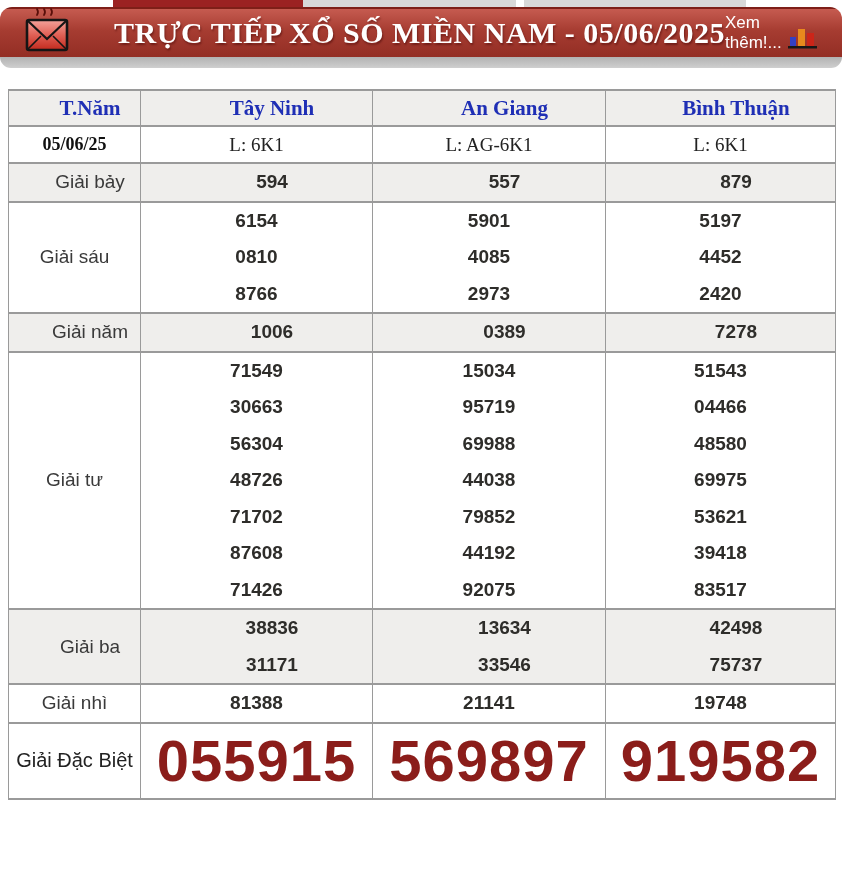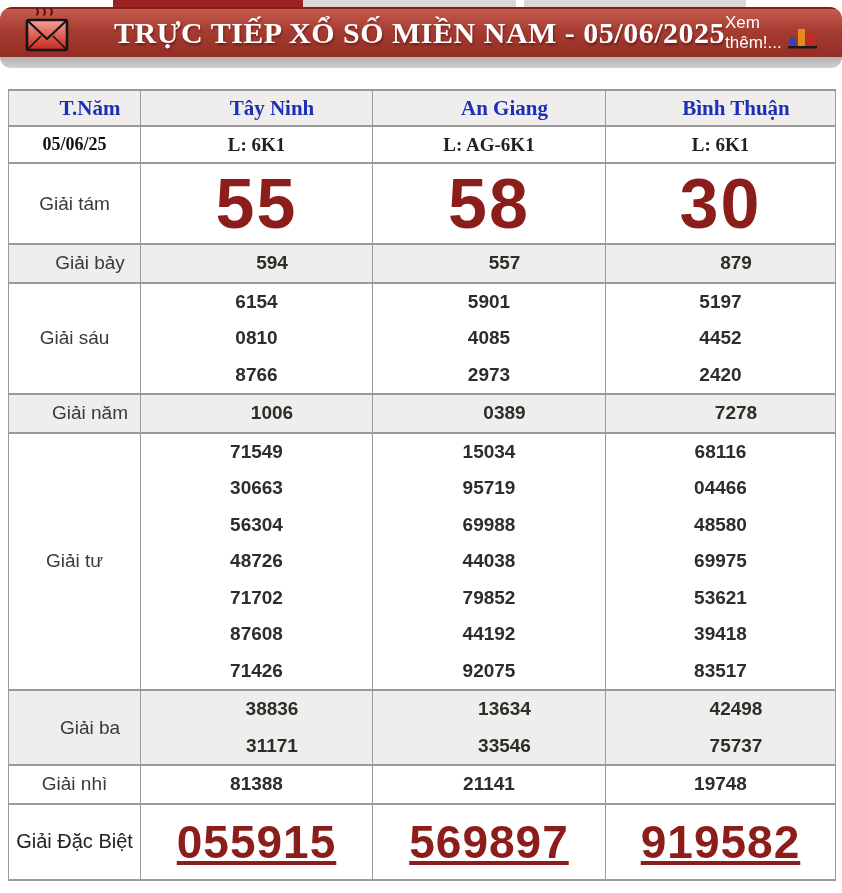--- a/index.html
+++ b/index.html
@@ -36,31 +36,31 @@
     margin:4px 8px 0 8px; width:827px; border-collapse:collapse; table-layout:fixed;
     background:#fff;
   }
   td, th { border:1px solid var(--border); border-top-width:2px; border-bottom-width:2px; text-align:center; vertical-align:middle; }
   tr.shade td, tr.shade th { background:var(--shade);padding-left:31px; }
   th.col-head {
     height:36px; font-family:"Liberation Serif", serif; font-size:21px;
     color:var(--blue); font-weight:bold; background:#f2f2f2; cursor:pointer;
   }
   td.date-cell { height:36px; font-family:"Liberation Serif", serif; font-weight:bold; font-size:18px; color:#111; }
-  td.code-cell { font-family:"Liberation Serif", serif; font-size:19px; color:#222; font-weight:bold; }
+  td.code-cell { font-family:"Liberation Serif", serif; font-size:19px; color:#222; font-weight:normal; }
   td.prize-label { font-size:19px; color:#3a3a3a; }
   td.nums { font-weight:bold; color:#2e2d2a; font-size:19px; }
   td.nums .ln { line-height:36.5px; }
   tr.r-normal td { height:37px; }
   tr.r-giant td { height:81px; }
   tr.r-giant td.nums { font-size:70px; color:var(--dark_red); letter-spacing:2px; }
   tr.r-giant td.nums .ln { line-height:78px; }
   tr.r-special td { height:76px; }
   tr.r-special td.prize-label { font-size:20px; color:#222; }
-  tr.r-special td.nums { font-size:46px; color:var(--dark_red); letter-spacing:1px;text-decoration:underline; }
+  tr.r-special td.nums { font-size:58px; color:var(--dark_red); letter-spacing:1px; }
   tr.r-special td.nums .ln { line-height:62px; }
 </style>
 </head>
 <body>
 
 <div class="top-strip">
   <div class="seg seg-darkred"></div>
   <div class="seg seg-gray1"></div>
   <div class="seg seg-gray2"></div>
 </div>
@@ -115,32 +115,20 @@
         <th class="col-head">Tây Ninh</th>
         <th class="col-head">An Giang</th>
         <th class="col-head">Bình Thuận</th>
       </tr>
       <tr class="r-normal">
         <td class="date-cell">05/06/25</td>
         <td class="code-cell">L: 6K1</td>
         <td class="code-cell">L: AG-6K1</td>
         <td class="code-cell">L: 6K1</td>
       </tr>
-      <tr class="r-giant">
-        <td class="prize-label">Giải tám</td>
-        <td class="nums">
-          <div class="ln">55</div>
-        </td>
-        <td class="nums">
-          <div class="ln">58</div>
-        </td>
-        <td class="nums">
-          <div class="ln">30</div>
-        </td>
-      </tr>
       <tr class="r-normal shade">
         <td class="prize-label">Giải bảy</td>
         <td class="nums">
           <div class="ln">594</div>
         </td>
         <td class="nums">
           <div class="ln">557</div>
         </td>
         <td class="nums">
           <div class="ln">879</div>
@@ -190,21 +178,21 @@
         <td class="nums">
           <div class="ln">15034</div>
           <div class="ln">95719</div>
           <div class="ln">69988</div>
           <div class="ln">44038</div>
           <div class="ln">79852</div>
           <div class="ln">44192</div>
           <div class="ln">92075</div>
         </td>
         <td class="nums">
-          <div class="ln">68116</div>
+          <div class="ln">51543</div>
           <div class="ln">04466</div>
           <div class="ln">48580</div>
           <div class="ln">69975</div>
           <div class="ln">53621</div>
           <div class="ln">39418</div>
           <div class="ln">83517</div>
         </td>
       </tr>
       <tr class="r-normal shade">
         <td class="prize-label">Giải ba</td>

